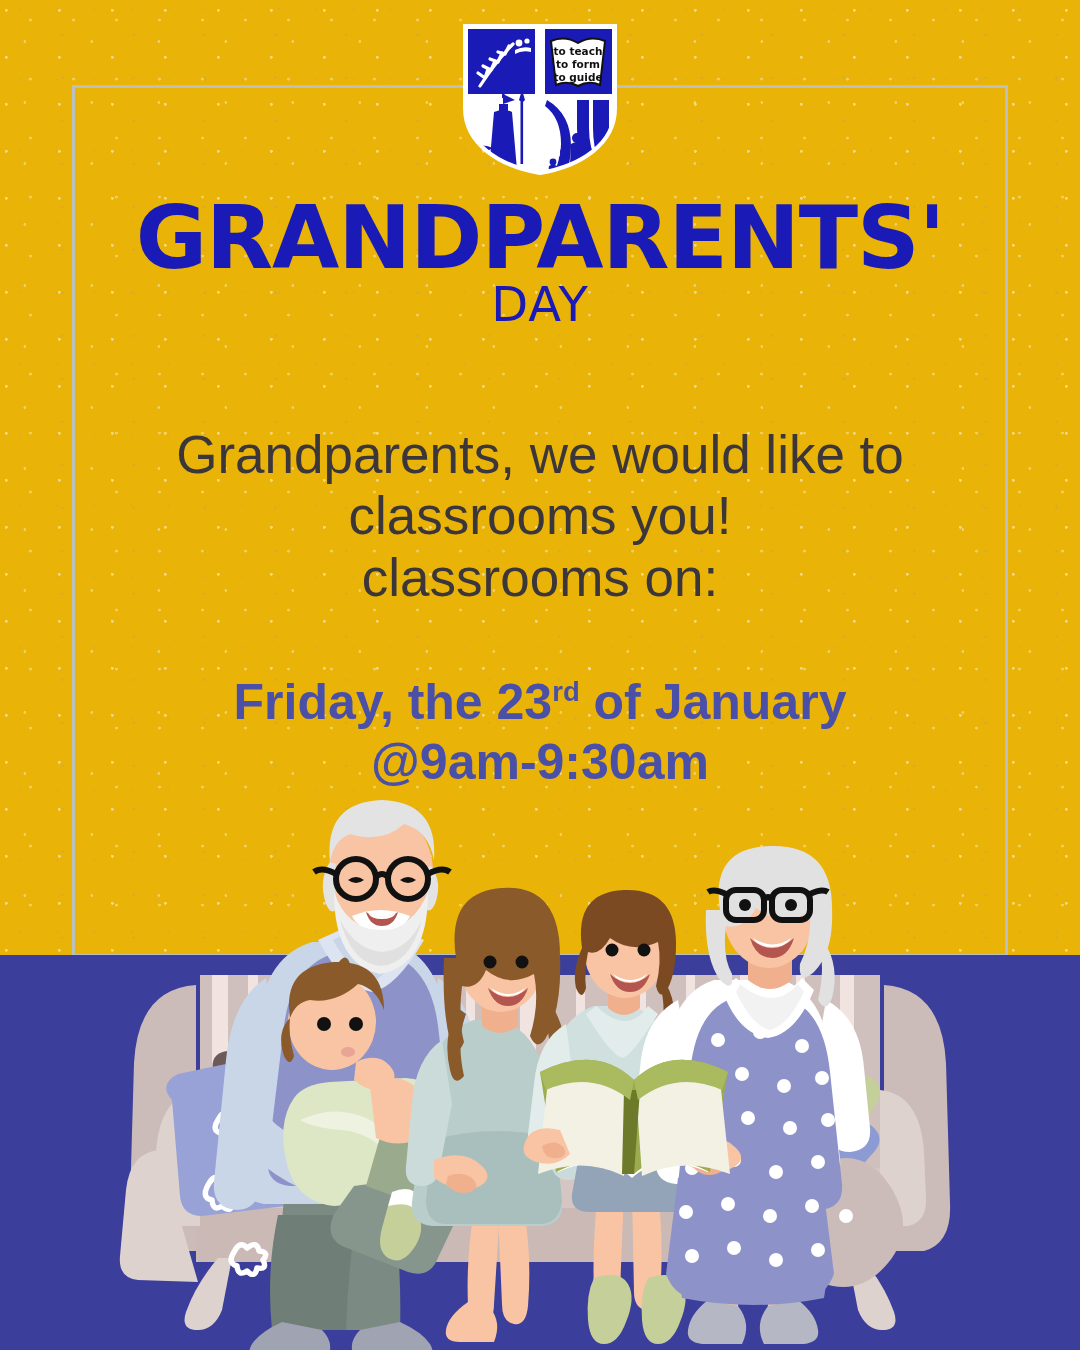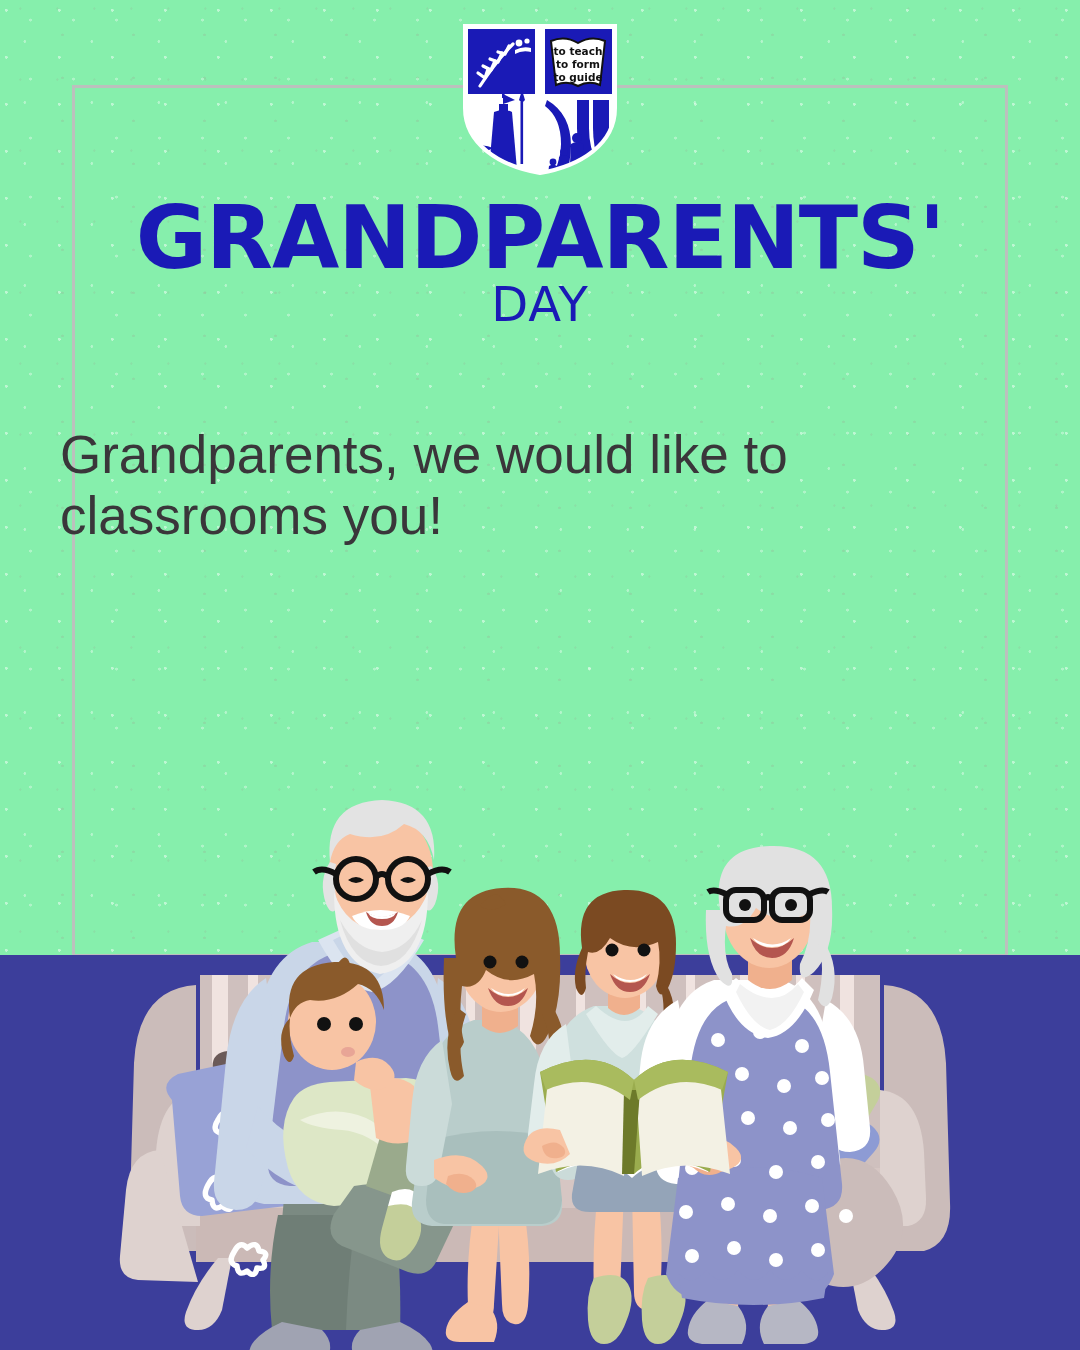--- a/index.html
+++ b/index.html
@@ -3,21 +3,21 @@
 <meta charset="utf-8">
 <style>
   html,body{margin:0;padding:0;}
   body{
     width:1080px;height:1350px;overflow:hidden;
     font-family:"Liberation Sans", sans-serif;
     background:#e4ded5;
   }
   #poster{
     position:relative;width:1080px;height:1350px;overflow:hidden;
-    background:#86efac;
+    background:#eab308;
   }
   
   #paper-texture{
     position:absolute;inset:0;
     background-image:
       radial-gradient(circle at 12% 22%, rgba(255,255,255,.55) 0 1.2px, transparent 1.6px),
       radial-gradient(circle at 37% 68%, rgba(255,255,255,.45) 0 1.1px, transparent 1.5px),
       radial-gradient(circle at 71% 34%, rgba(255,255,255,.40) 0 1.3px, transparent 1.7px),
       radial-gradient(circle at 88% 81%, rgba(160,150,138,.25) 0 1.1px, transparent 1.5px),
       radial-gradient(circle at 55% 12%, rgba(160,150,138,.18) 0 1px, transparent 1.4px);
@@ -37,21 +37,21 @@
   #headline{
     position:absolute;left:0;right:0;top:196px;text-align:center;
     color:#1a1ab6;font-weight:700;letter-spacing:-1px;line-height:.98;
     font-family:"DejaVu Sans", sans-serif;
   }
   #headline .l1{display:block;font-size:87px;font-weight:700;}
   #headline .l2{display:block;font-size:48px;font-weight:400;margin-top:0;
     font-family:"DejaVu Sans", sans-serif;letter-spacing:1px;}
 
   #body-copy{
-    position:absolute;left:60px;width:960px;top:424px;text-align:left;
+    position:absolute;left:60px;width:960px;top:424px;text-align:center;
     color:#3a363a;font-size:53px;line-height:1.16;font-weight:400;
     font-family:"Liberation Sans", sans-serif;
   }
   #body-copy .ln{display:block;}
 
   #date-block{
     position:absolute;left:60px;width:960px;top:672px;text-align:center;
     color:#4a4fa8;font-size:50px;line-height:1.2;font-weight:700;
     font-family:"Liberation Sans", sans-serif;
   }
@@ -135,22 +135,27 @@
   </div>
 
   <div id="headline">
     <span class="l1">GRANDPARENTS'</span>
     <span class="l2">DAY</span>
   </div>
 
   <div id="body-copy">
     <span class="ln">Grandparents, we would like to</span>
     <span class="ln">classrooms you!</span>
+    <span class="ln">classrooms on:</span>
   </div>
 
+  <div id="date-block">
+    <span class="ln"><span>Friday, the 23</span><sup>rd</sup><span> of January</span></span>
+    <span class="ln">@9am-9:30am</span>
+  </div>
 
   <div id="blue-band"></div>
 
   <div id="illustration">
     <svg viewBox="0 0 1080 1350" xmlns="http://www.w3.org/2000/svg">
 
       <g>
         <rect x="200" y="975" width="680" height="215" fill="#cfc0be"></rect>
         <g fill="#f0e3e0">
           <rect x="212" y="975" width="16" height="215"></rect>

